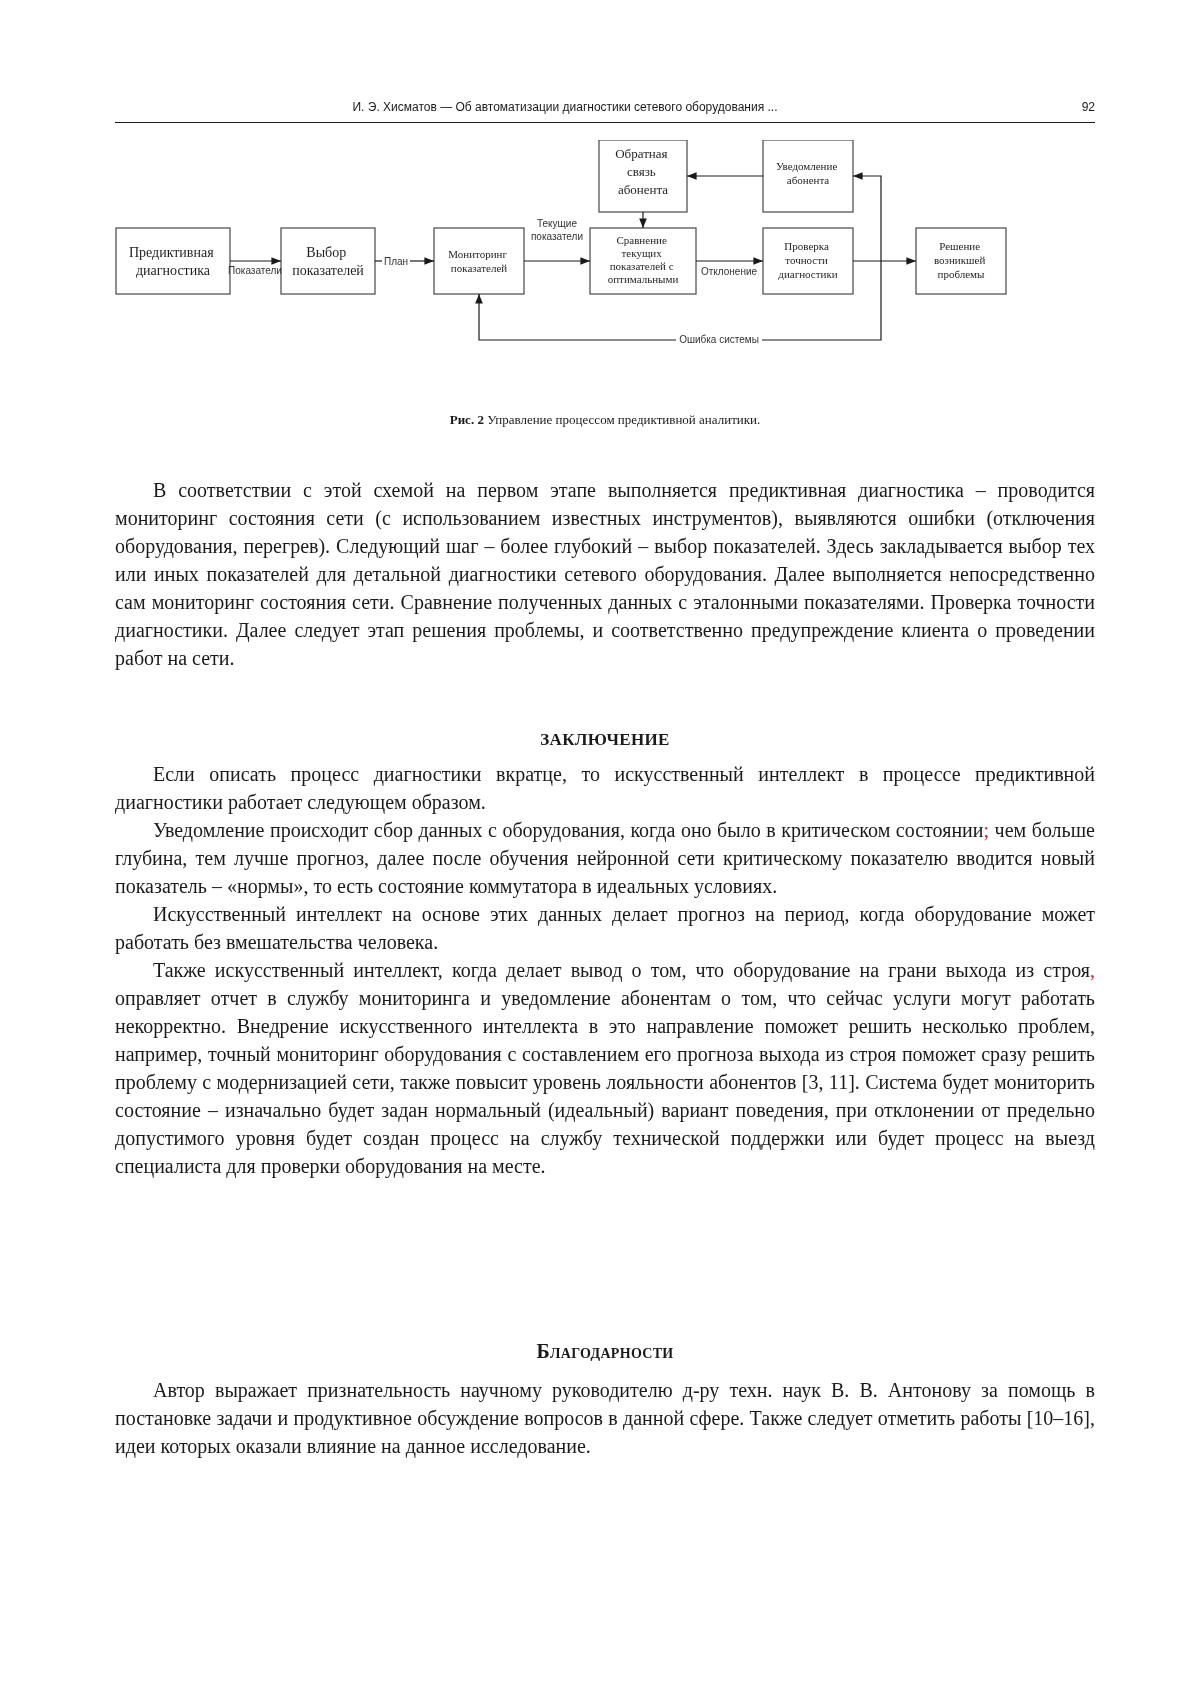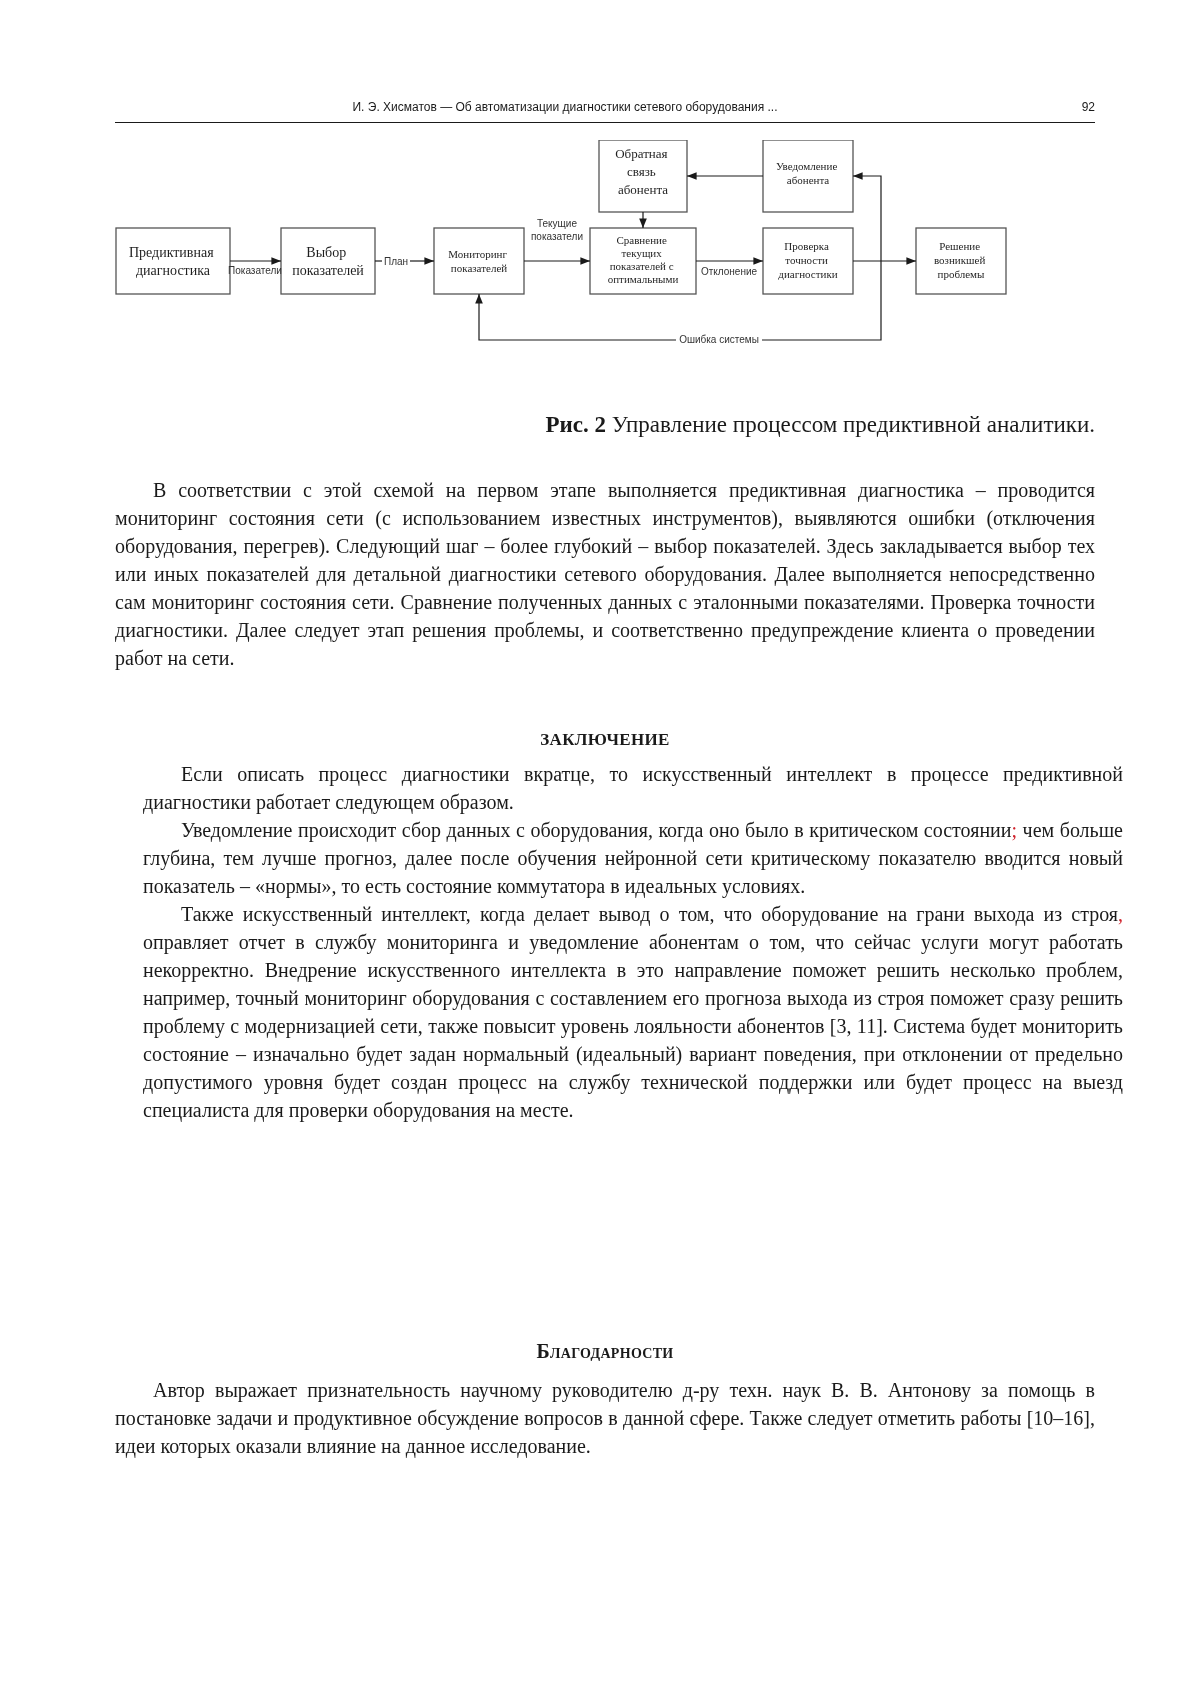--- a/index.html
+++ b/index.html
@@ -10,22 +10,22 @@
   }
   .running-head .title { position: absolute; left: 0; width: 900px; text-align: center; top: 0; }
   .running-head .page { position: absolute; right: 0; top: 0; }
   .head-rule { position: absolute; left: 115px; top: 122px; width: 980px; height: 0; border-top: 1.5px solid #1a1a1a; }
 
   #diagram { position: absolute; left: 112px; top: 140px; width: 990px; height: 240px; }
   #diagram text { font-family: "Liberation Serif", serif; fill: #1f1f1f; }
   #diagram .lbl { font-family: "Liberation Sans", sans-serif; font-size: 10px; fill: #333; }
 
   .caption {
-    position: absolute; left: 115px; top: 412px; width: 980px; text-align: right;
-    font-family: "Liberation Serif", serif; font-size: 23px;
+    position: absolute; left: 115px; top: 412px; width: 980px; text-align: center;
+    font-family: "Liberation Serif", serif; font-size: 13px;
   }
   .caption b { font-weight: bold; }
 
   .body-text {
     position: absolute; left: 115px; width: 980px;
     font-family: "Liberation Serif", serif; font-size: 20px; line-height: 28px;
     text-align: justify;
   }
   .body-text p { margin: 0; text-indent: 38px; }
   .sec-head {
@@ -128,23 +128,24 @@
 <div class="caption">
   <b>Рис. 2</b><span> Управление процессом предиктивной аналитики.</span>
 </div>
 
 <div class="body-text" style="top:476px;">
   <p>В соответствии с этой схемой на первом этапе выполняется предиктивная диагностика – проводится мониторинг состояния сети (с использованием известных инструментов), выявляются ошибки (отключения оборудования, перегрев). Следующий шаг – более глубокий – выбор показателей. Здесь закладывается выбор тех или иных показателей для детальной диагностики сетевого оборудования. Далее выполняется непосредственно сам мониторинг состояния сети. Сравнение полученных данных с эталонными показателями. Проверка точности диагностики. Далее следует этап решения проблемы, и соответственно предупреждение клиента о проведении работ на сети.</p>
 </div>
 
 <div class="sec-head" style="top:730px;">ЗАКЛЮЧЕНИЕ</div>
 
-<div class="body-text" style="top:760px;margin-left:28px;">
+<div class="body-text" style="top:760px;">
   <p>Если описать процесс диагностики вкратце, то искусственный интеллект в процессе предиктивной диагностики работает следующем образом.</p>
   <p><span>Уведомление происходит сбор данных с оборудования, когда оно было в критическом состоянии</span><span class="red">;</span><span> чем больше глубина, тем лучше прогноз, далее после обучения нейронной сети критическому показателю вводится новый показатель – «нормы», то есть состояние коммутатора в идеальных условиях.</span></p>
+  <p>Искусственный интеллект на основе этих данных делает прогноз на период, когда оборудование может работать без вмешательства человека.</p>
   <p><span>Также искусственный интеллект, когда делает вывод о том, что оборудование на грани выхода из строя</span><span class="red">,</span><span> оправляет отчет в службу мониторинга и уведомление абонентам о том, что сейчас услуги могут работать некорректно. Внедрение искусственного интеллекта в это направление поможет решить несколько проблем, например, точный мониторинг оборудования с составлением его прогноза выхода из строя поможет сразу решить проблему с модернизацией сети, также повысит уровень лояльности абонентов [3, 11]. Система будет мониторить состояние – изначально будет задан нормальный (идеальный) вариант поведения, при отклонении от предельно допустимого уровня будет создан процесс на службу технической поддержки или будет процесс на выезд специалиста для проверки оборудования на месте.</span></p>
 </div>
 
 <div class="sec-head smallcaps" style="top:1340px;">Благодарности</div>
 
 <div class="body-text" style="top:1376px;">
   <p>Автор выражает признательность научному руководителю д-ру техн. наук В. В. Антонову за помощь в постановке задачи и продуктивное обсуждение вопросов в данной сфере. Также следует отметить работы [10–16], идеи которых оказали влияние на данное исследование.</p>
 </div>
 
 </body></html>

